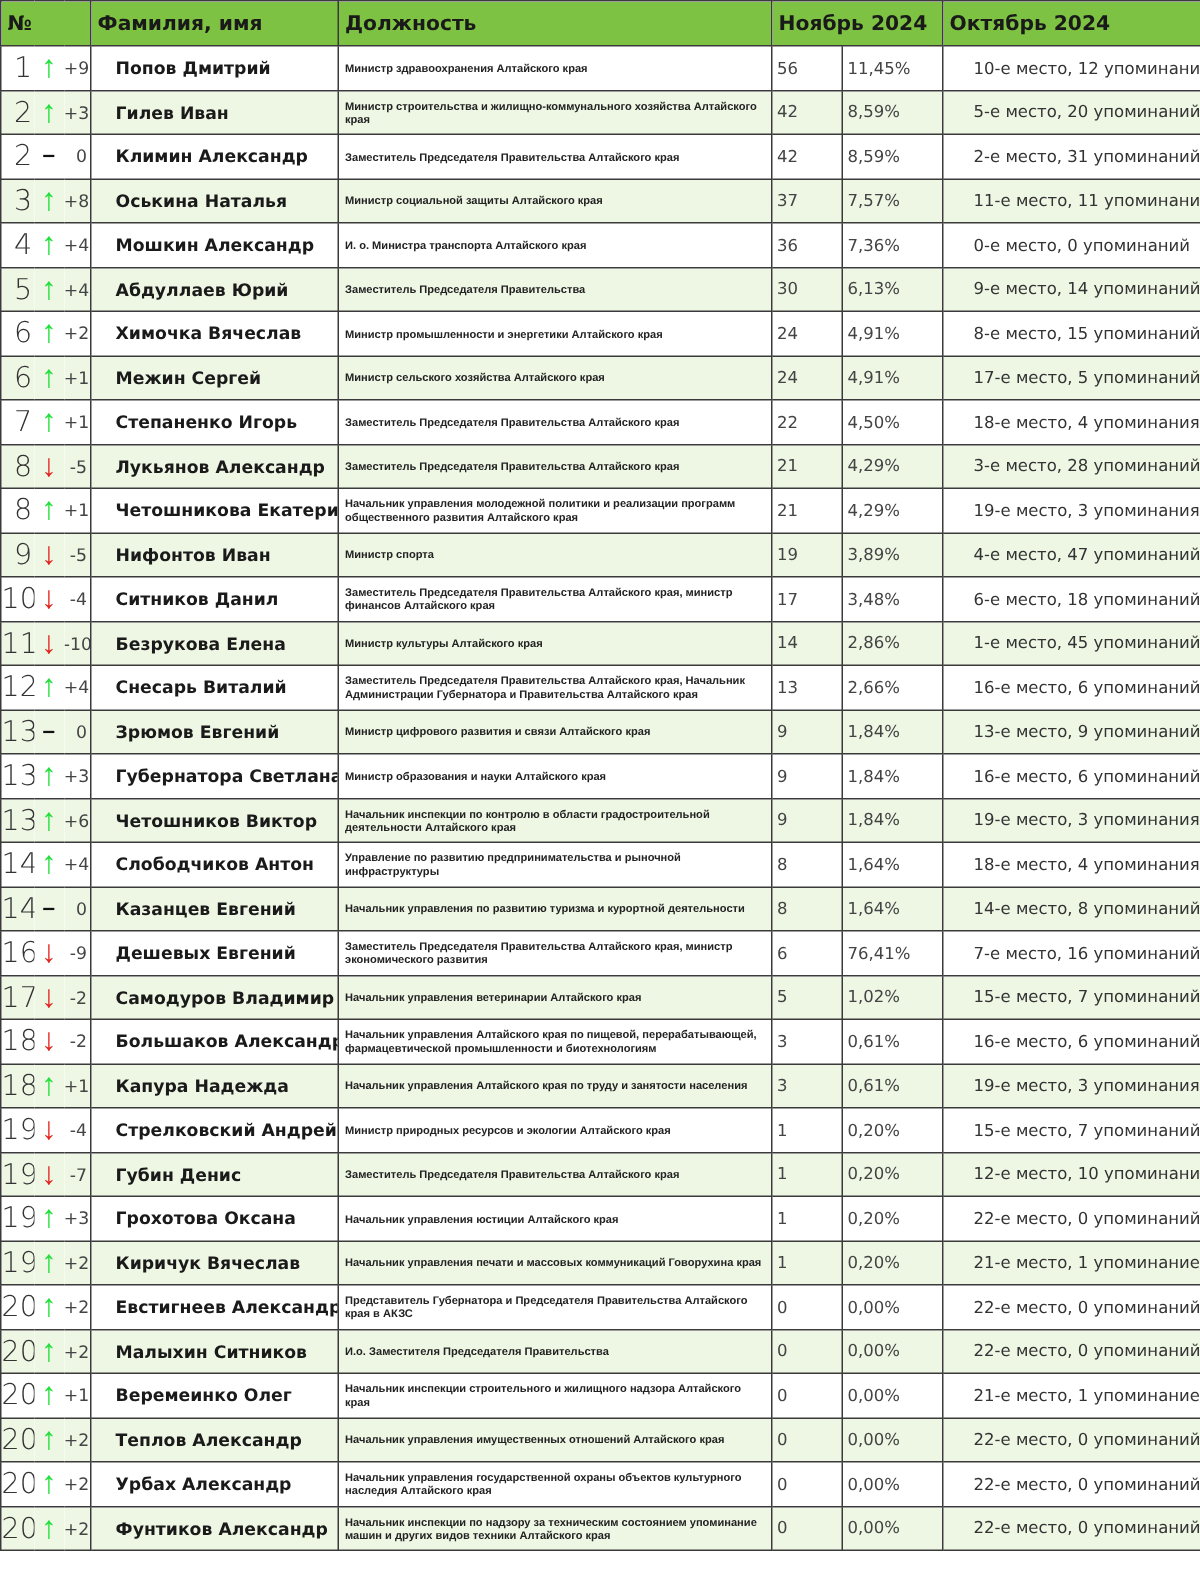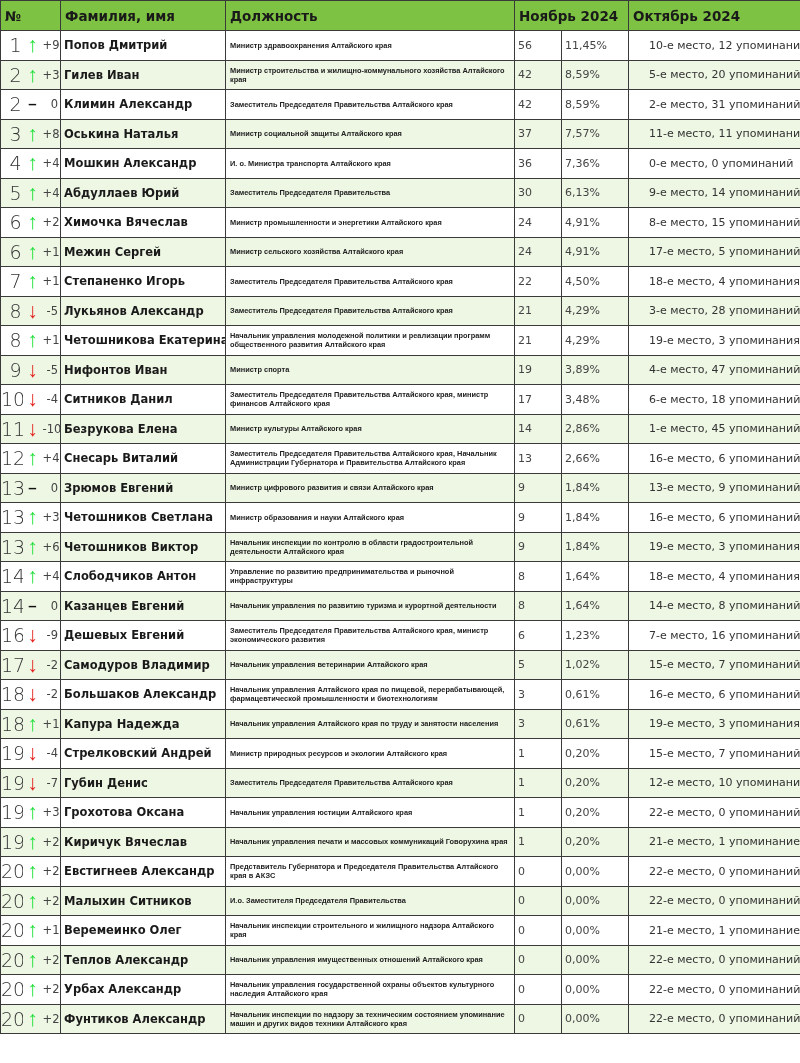--- a/index.html
+++ b/index.html
@@ -17,21 +17,21 @@
     text-align: left;
     padding: 0 4px;
   }
   thead th.center { text-align: left; }
   tbody tr { height: 29.5px; }
   tbody tr:nth-child(even) { background: #eef6e4; }
   tbody tr:nth-child(odd) { background: #ffffff; }
   td.rank { text-align: right; font-size: 19px; font-family: "DejaVu Sans", sans-serif; font-weight: 300; padding-right: 1px; border-right: none; color:#333; }
   td.arrow { text-align: center; border-left: none; border-right: none; padding: 0; }
   td.change { text-align: right; font-size: 11.5px; font-family: "DejaVu Sans", sans-serif; color: #444; padding-right: 2px; border-left: none; }
-  td.name { font-family: "DejaVu Sans", sans-serif; font-weight: bold; font-size: 11.5px; padding-left: 3px; white-space: nowrap; color:#1a1a1a; }
+  td.name { font-family: "DejaVu Sans", sans-serif; font-weight: bold; font-size: 11.5px; padding-left: 16px; white-space: nowrap; color:#1a1a1a; }
   td.position { font-family: Liberation Sans, sans-serif; font-weight: bold; font-size: 7.4px; line-height: 9px; padding-left: 4px; padding-right: 3px; color:#222; }
   td.count, td.pct { font-family: "DejaVu Sans", sans-serif; font-size: 11px; padding-left: 3px; color:#444; }
   td.october { font-family: "DejaVu Sans", sans-serif; font-size: 11px; padding-left: 20px; color:#333; white-space: nowrap; }
   .arr-up { color: #22e03a; font-size: 21px; font-weight: bold; line-height: 1; }
   .arr-down { color: #e3231d; font-size: 21px; font-weight: bold; line-height: 1; }
   .arr-same { color: #111; font-size: 15px; font-weight: bold; line-height: 1; }
 </style>
 </head>
 <body>
 
@@ -213,21 +213,21 @@
     <td class="name">Зрюмов Евгений</td>
     <td class="position">Министр цифрового развития и связи Алтайского края</td>
     <td class="count">9</td>
     <td class="pct">1,84%</td>
     <td class="october">13-е место, 9 упоминаний</td>
   </tr>
       <tr>
     <td class="rank">13</td>
     <td class="arrow"><span class="arr-up">↑</span></td>
     <td class="change">+3</td>
-    <td class="name">Четошников Светлана</td>
+    <td class="name">Губернатора Светлана</td>
     <td class="position">Министр образования и науки Алтайского края</td>
     <td class="count">9</td>
     <td class="pct">1,84%</td>
     <td class="october">16-е место, 6 упоминаний</td>
   </tr>
       <tr>
     <td class="rank">13</td>
     <td class="arrow"><span class="arr-up">↑</span></td>
     <td class="change">+6</td>
     <td class="name">Четошников Виктор</td>
@@ -256,21 +256,21 @@
     <td class="pct">1,64%</td>
     <td class="october">14-е место, 8 упоминаний</td>
   </tr>
       <tr>
     <td class="rank">16</td>
     <td class="arrow"><span class="arr-down">↓</span></td>
     <td class="change">-9</td>
     <td class="name">Дешевых Евгений</td>
     <td class="position">Заместитель Председателя Правительства Алтайского края, министр экономического развития</td>
     <td class="count">6</td>
-    <td class="pct">1,23%</td>
+    <td class="pct">76,41%</td>
     <td class="october">7-е место, 16 упоминаний</td>
   </tr>
       <tr>
     <td class="rank">17</td>
     <td class="arrow"><span class="arr-down">↓</span></td>
     <td class="change">-2</td>
     <td class="name">Самодуров Владимир</td>
     <td class="position">Начальник управления ветеринарии Алтайского края</td>
     <td class="count">5</td>
     <td class="pct">1,02%</td>

